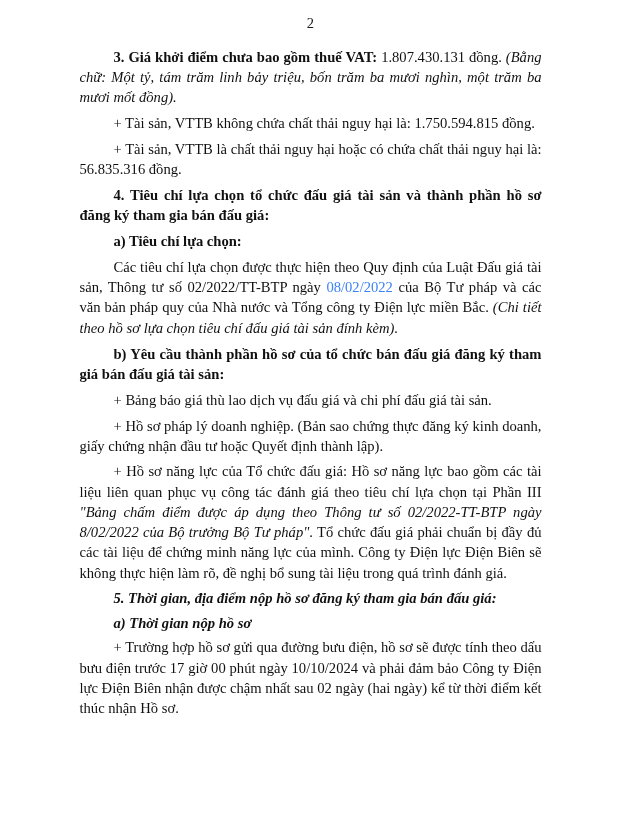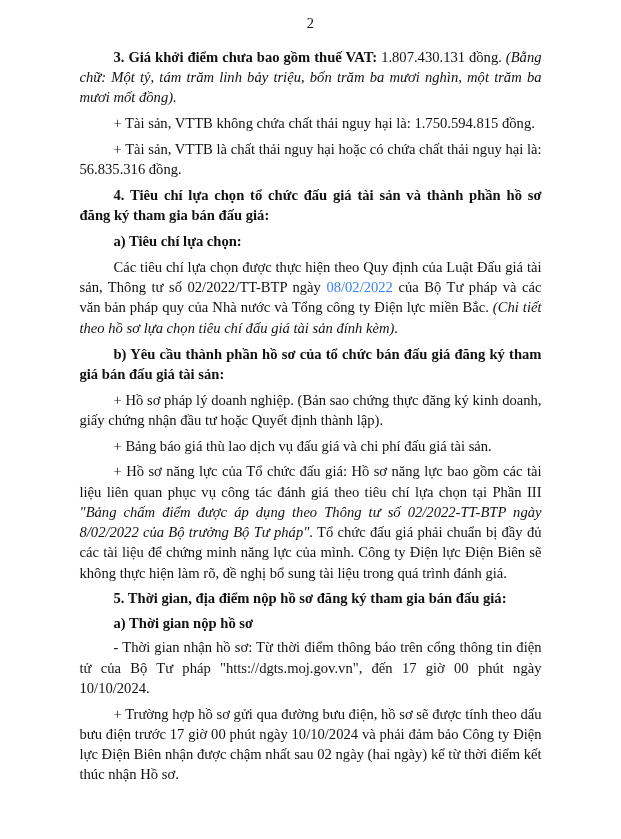--- a/index.html
+++ b/index.html
@@ -42,20 +42,21 @@
     font-size: 14.6px;
     line-height: 1.385;
     text-align: justify;
     text-justify: inter-word;
     text-indent: 34px;
     hyphens: none;
     -webkit-hyphens: none;
   }
   p.para.tight {
     margin-bottom: 0.30em;
+    font-style: italic;
   }
   
   p.para.marker {
     text-indent: 34px;
     margin-bottom: 0.38em;
   }
   .b { font-weight: bold; }
   .i { font-style: italic; }
   .link-date { color: #3b82f6; }
 </style>
@@ -75,26 +76,25 @@
     <p class="para marker">+ Tài sản, VTTB là chất thải nguy hại hoặc có chứa chất thải nguy hại là: 56.835.316 đồng.</p>
 
     <p class="para"><span class="b">4. Tiêu chí lựa chọn tổ chức đấu giá tài sản và thành phần hồ sơ đăng ký tham gia bán đấu giá:</span></p>
 
     <p class="para"><span class="b">a) Tiêu chí lựa chọn:</span></p>
 
     <p class="para"><span>Các tiêu chí lựa chọn được thực hiện theo Quy định của Luật Đấu giá tài sản, Thông tư số 02/2022/TT-BTP ngày </span><span class="link-date">08/02/2022</span><span> của Bộ Tư pháp và các văn bản pháp quy của Nhà nước và Tổng công ty Điện lực miền Bắc. </span><span class="i">(Chi tiết theo hồ sơ lựa chọn tiêu chí đấu giá tài sản đính kèm).</span></p>
 
     <p class="para"><span class="b">b) Yêu cầu thành phần hồ sơ của tổ chức bán đấu giá đăng ký tham giá bán đấu giá tài sản:</span></p>
 
+    <p class="para marker">+ Bảng báo giá thù lao dịch vụ đấu giá và chi phí đấu giá tài sản.</p>
     <p class="para marker">+ Hồ sơ pháp lý doanh nghiệp. (Bản sao chứng thực đăng ký kinh doanh, giấy chứng nhận đầu tư hoặc Quyết định thành lập).</p>
-    <p class="para marker">+ Bảng báo giá thù lao dịch vụ đấu giá và chi phí đấu giá tài sản.</p>
 
     <p class="para marker"><span>+ Hồ sơ năng lực của Tổ chức đấu giá: Hồ sơ năng lực bao gồm các tài liệu liên quan phục vụ công tác đánh giá theo tiêu chí lựa chọn tại Phần III </span><span class="i">"Bảng chấm điểm được áp dụng theo Thông tư số 02/2022-TT-BTP ngày 8/02/2022 của Bộ trưởng Bộ Tư pháp"</span><span>. Tổ chức đấu giá phải chuẩn bị đầy đủ các tài liệu để chứng minh năng lực của mình. Công ty Điện lực Điện Biên sẽ không thực hiện làm rõ, đề nghị bổ sung tài liệu trong quá trình đánh giá.</span></p>
 
     <p class="para tight"><span class="b">5. Thời gian, địa điểm nộp hồ sơ đăng ký tham gia bán đấu giá:</span></p>
 
     <p class="para tight"><span class="b">a) Thời gian nộp hồ sơ</span></p>
 
-    <p class="para marker">- Thời gian nhận hồ sơ: Từ thời điểm thông báo trên cổng thông tin điện tử của Bộ Tư pháp "htts://dgts.moj.gov.vn", đến 17 giờ 00 phút ngày 10/10/2024.</p>
     <p class="para marker">+ Trường hợp hồ sơ gửi qua đường bưu điện, hồ sơ sẽ được tính theo dấu bưu điện trước 17 giờ 00 phút ngày 10/10/2024 và phải đảm bảo Công ty Điện lực Điện Biên nhận được chậm nhất sau 02 ngày (hai ngày) kể từ thời điểm kết thúc nhận Hồ sơ.</p>
 
   </div>
 </div>
 
 </body></html>

